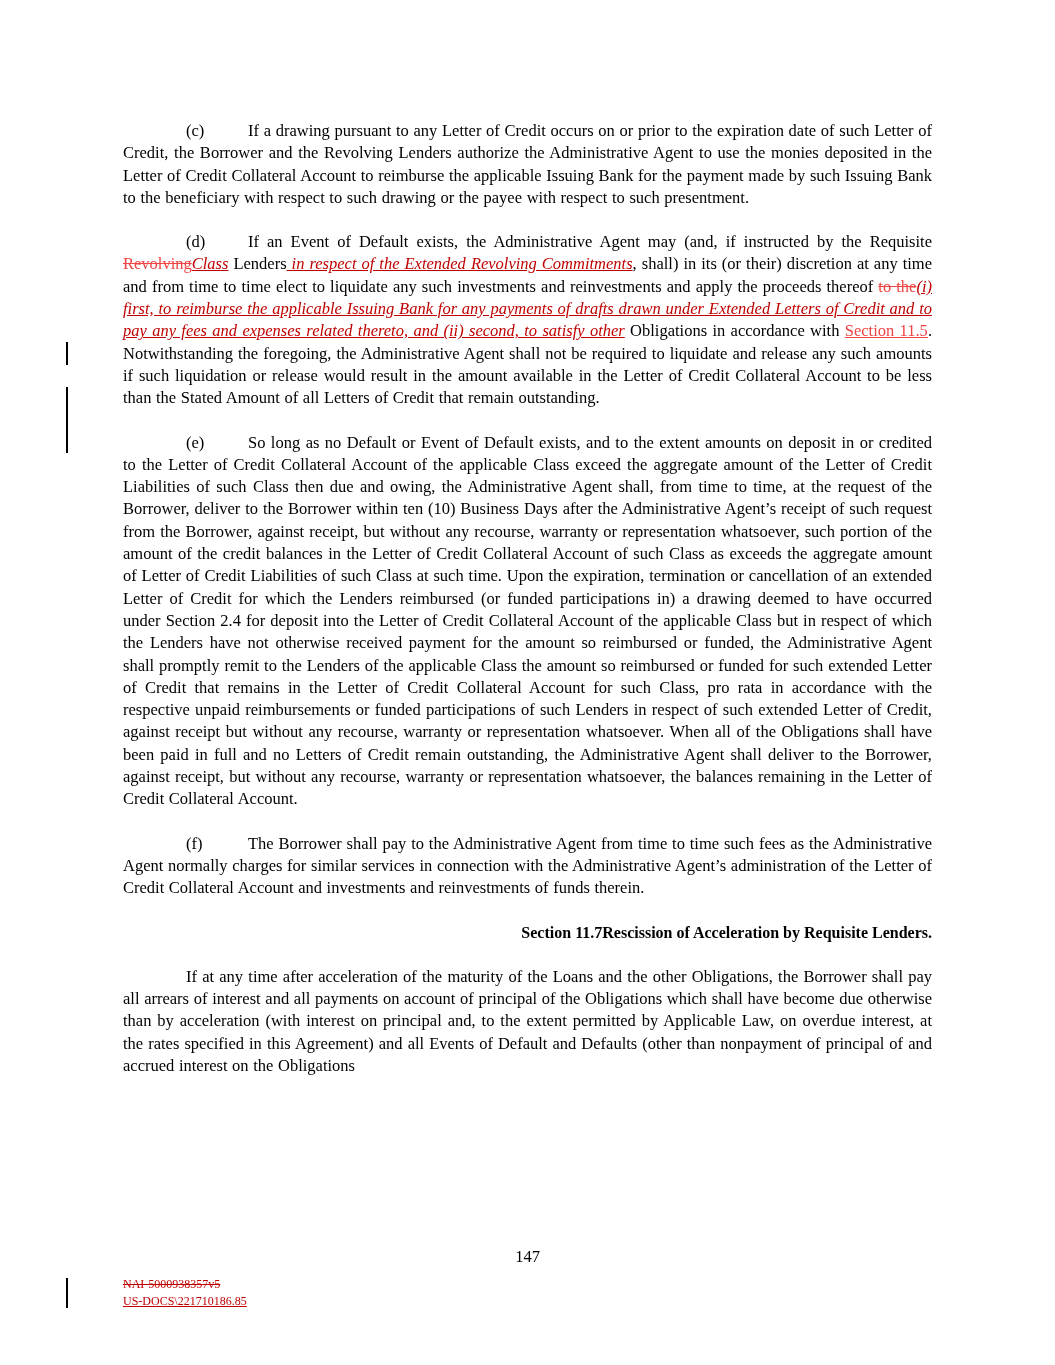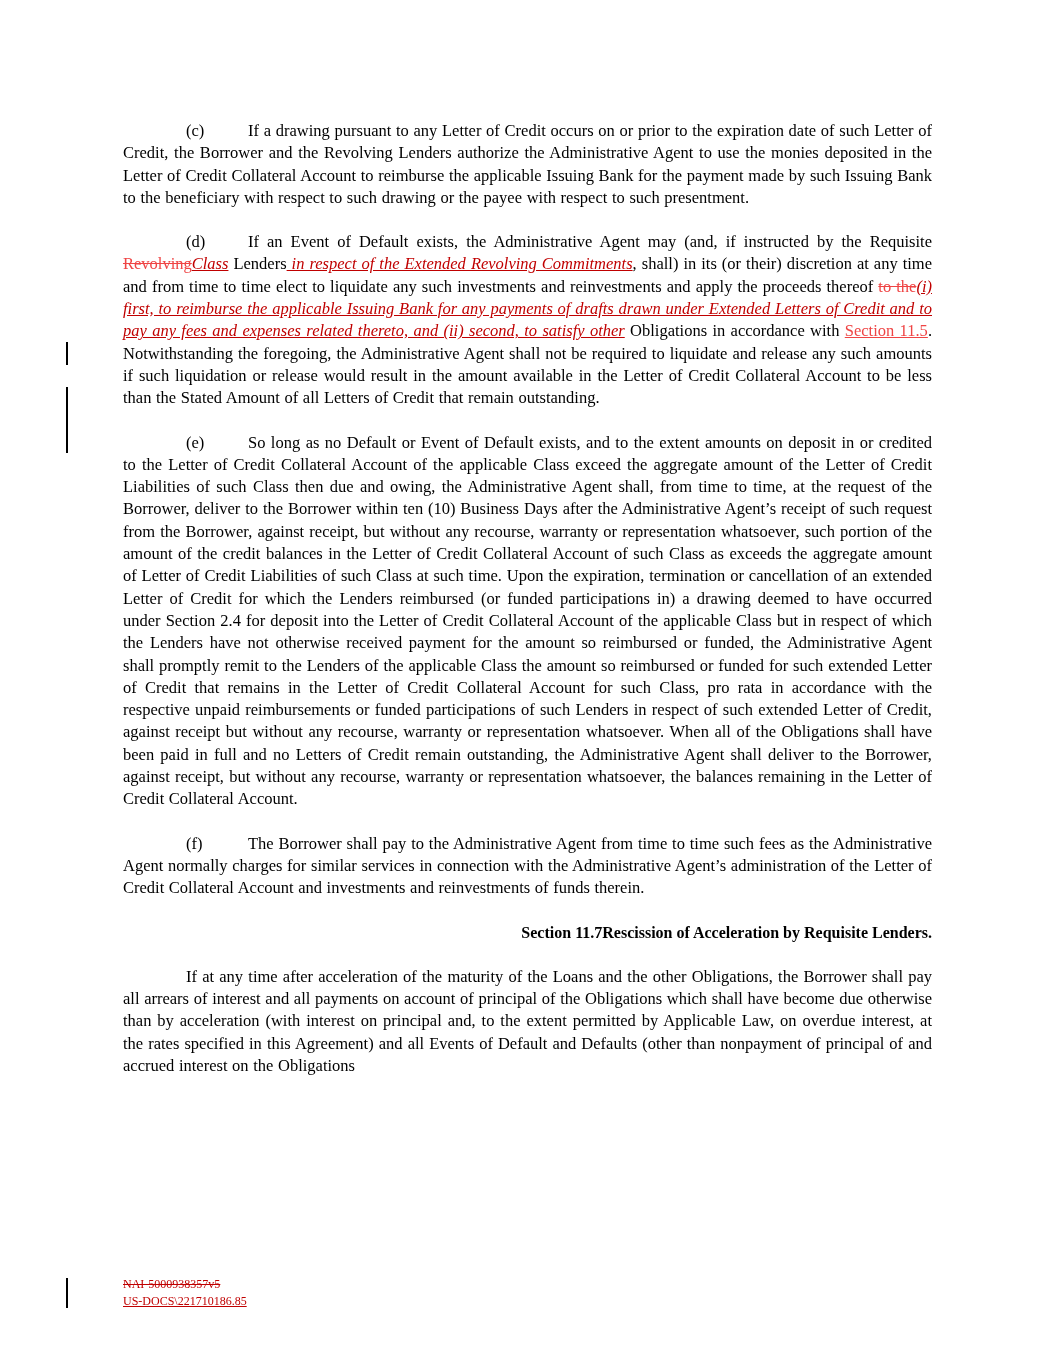--- a/index.html
+++ b/index.html
@@ -83,19 +83,20 @@
     <p class="para indent"><span class="plabel">(e)</span><span class="run">So long as no Default or Event of Default exists, and to the extent amounts on deposit in or credited to the Letter of Credit Collateral Account of the applicable Class exceed the aggregate amount of the Letter of Credit Liabilities of such Class then due and owing, the Administrative Agent shall, from time to time, at the request of the Borrower, deliver to the Borrower within ten (10) Business Days after the Administrative Agent’s receipt of such request from the Borrower, against receipt, but without any recourse, warranty or representation whatsoever, such portion of the amount of the credit balances in the Letter of Credit Collateral Account of such Class as exceeds the aggregate amount of Letter of Credit Liabilities of such Class at such time.  Upon the expiration, termination or cancellation of an extended Letter of Credit for which the Lenders reimbursed (or funded participations in) a drawing deemed to have occurred under Section 2.4 for deposit into the Letter of Credit Collateral Account of the applicable Class but in respect of which the Lenders have not otherwise received payment for the amount so reimbursed or funded, the Administrative Agent shall promptly remit to the Lenders of the applicable Class the amount so reimbursed or funded for such extended Letter of Credit that remains in the Letter of Credit Collateral Account for such Class, pro rata in accordance with the respective unpaid reimbursements or funded participations of such Lenders in respect of such extended Letter of Credit, against receipt but without any recourse, warranty or representation whatsoever.  When all of the Obligations shall have been paid in full and no Letters of Credit remain outstanding, the Administrative Agent shall deliver to the Borrower, against receipt, but without any recourse, warranty or representation whatsoever, the balances remaining in the Letter of Credit Collateral Account.</span></p>
 
     <p class="para indent"><span class="plabel">(f)</span><span class="run">The Borrower shall pay to the Administrative Agent from time to time such fees as the Administrative Agent normally charges for similar services in connection with the Administrative Agent’s administration of the Letter of Credit Collateral Account and investments and reinvestments of funds therein.</span></p>
 
     <p class="heading"><span class="hlabel">Section 11.7</span><span>Rescission of Acceleration by Requisite Lenders.</span></p>
 
     <p class="para indent"><span class="run">If at any time after acceleration of the maturity of the Loans and the other Obligations, the Borrower shall pay all arrears of interest and all payments on account of principal of the Obligations which shall have become due otherwise than by acceleration (with interest on principal and, to the extent permitted by Applicable Law, on overdue interest, at the rates specified in this Agreement) and all Events of Default and Defaults (other than nonpayment of principal of and accrued interest on the Obligations</span></p>
 
   </div>
 
+  <div class="pagenum">147</div>
 
   <div class="footer">
     <div class="strike">NAI-5000938357v5</div>
     <div class="uline">US-DOCS\221710186.85</div>
   </div>
 
 </div>
 
 </body></html>

